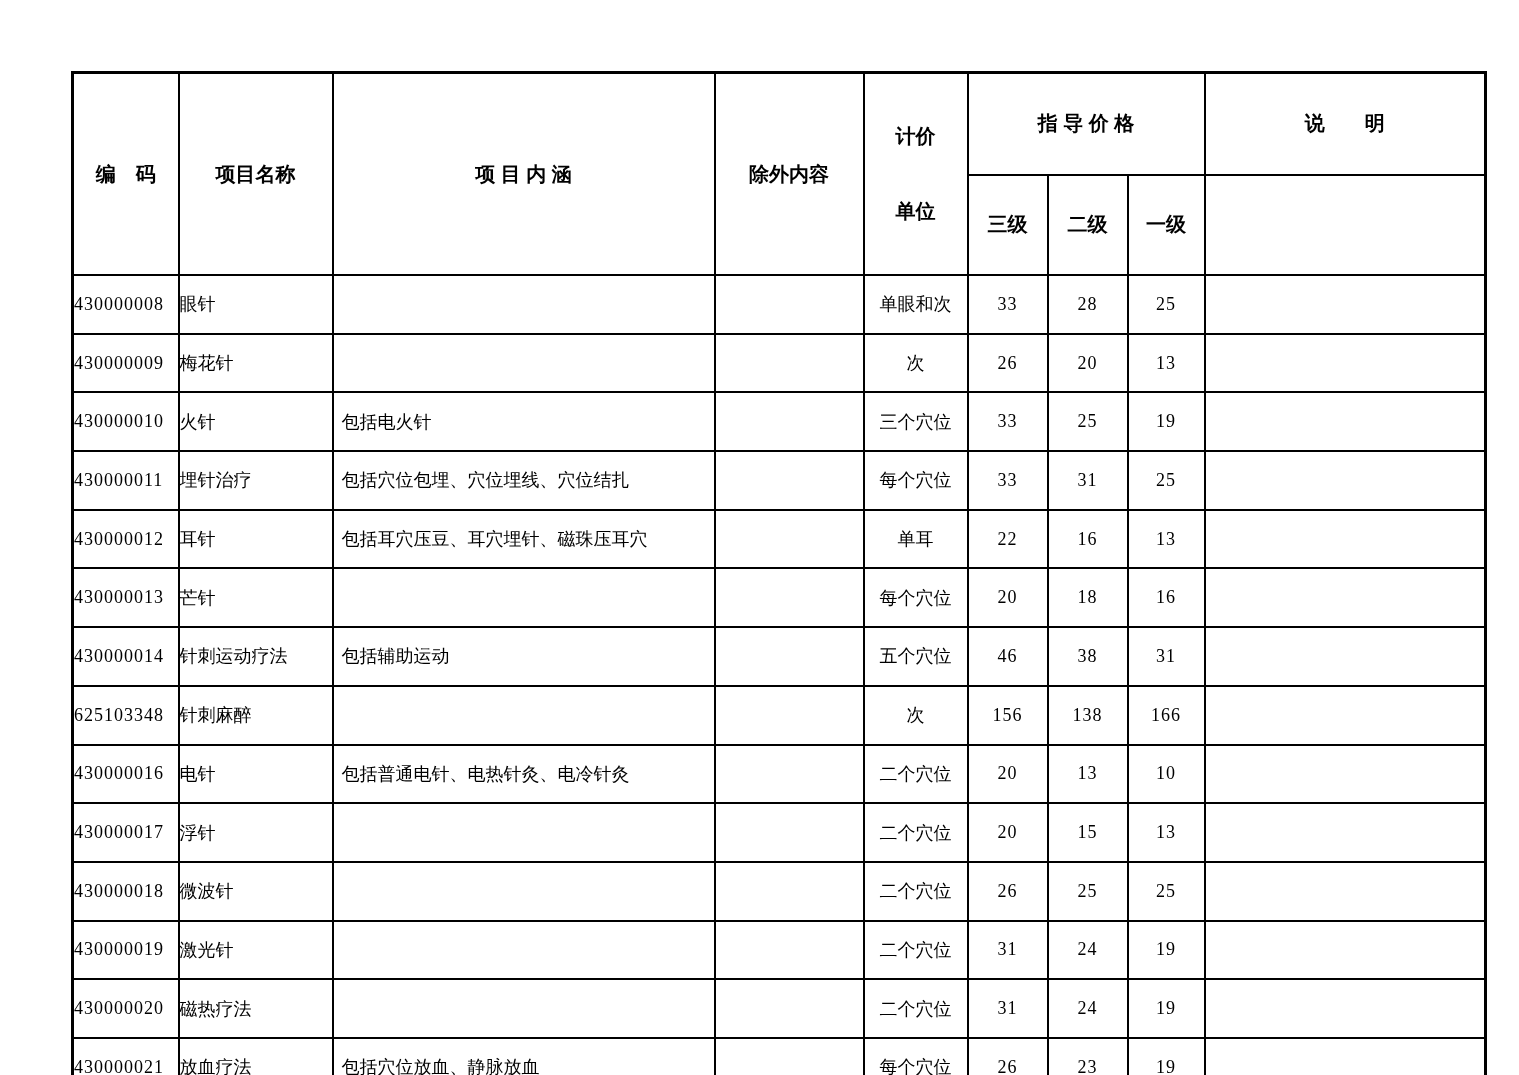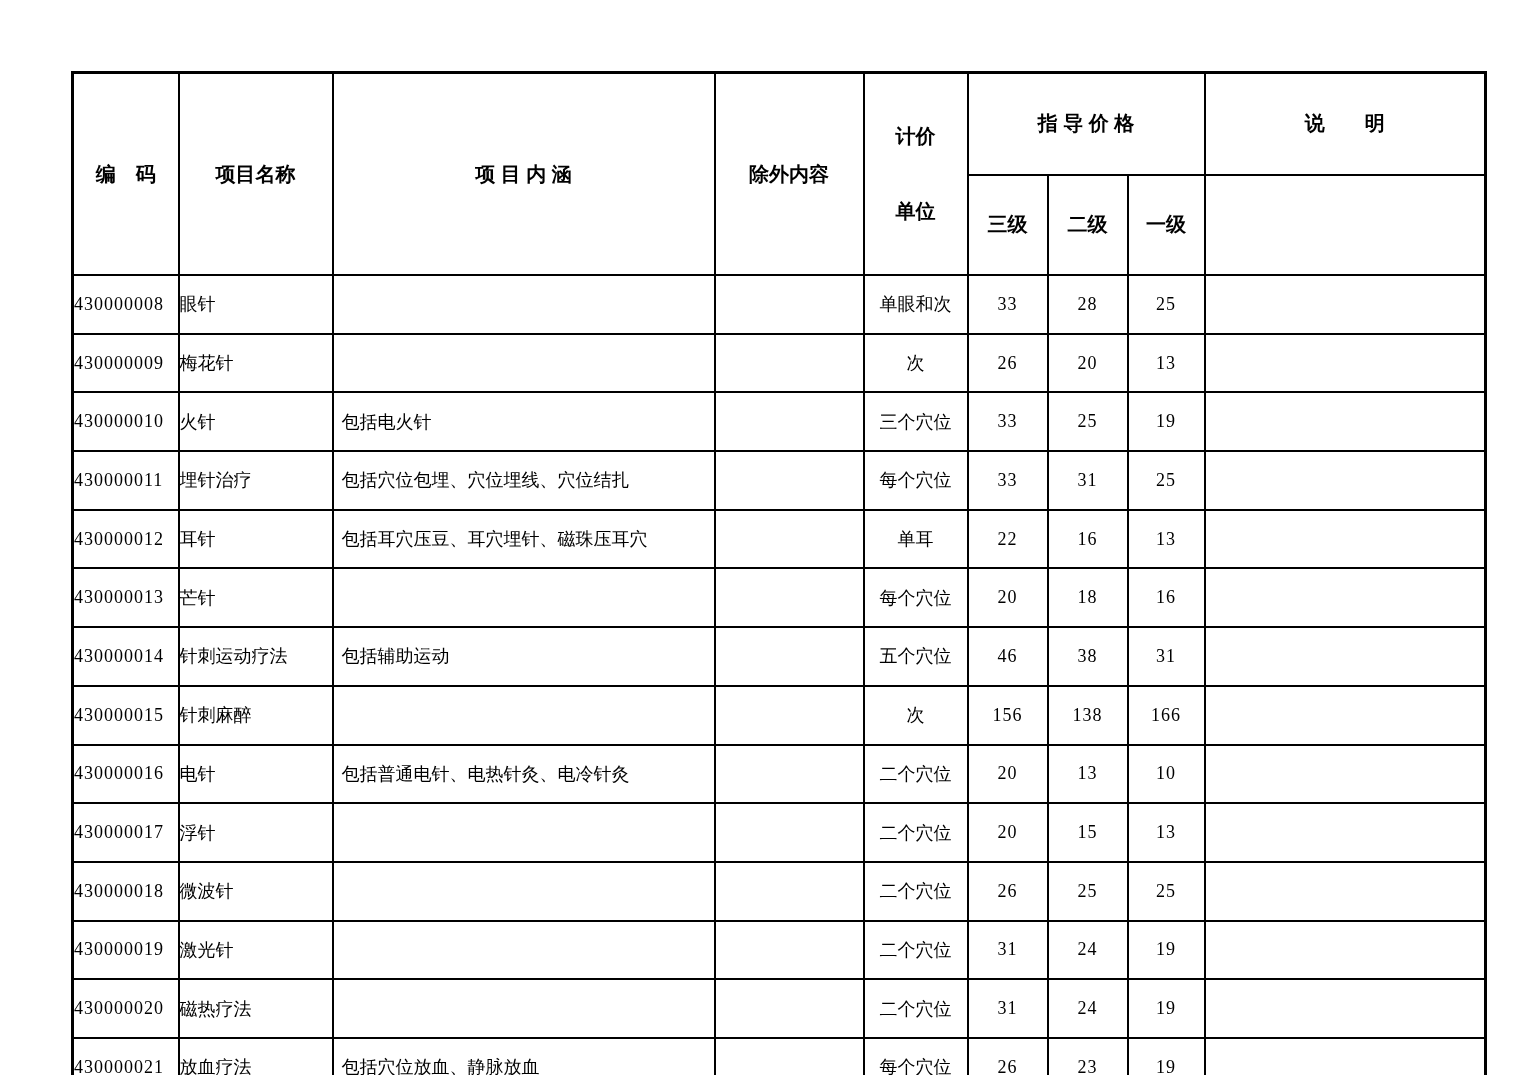--- a/index.html
+++ b/index.html
@@ -166,21 +166,21 @@
           <td class="c-name">针刺运动疗法</td>
           <td class="c-content">包括辅助运动</td>
           <td class="c-excl"></td>
           <td class="c-unit">五个穴位</td>
           <td class="c-num">46</td>
           <td class="c-num">38</td>
           <td class="c-num">31</td>
           <td class="c-note"></td>
         </tr>
         <tr>
-          <td class="c-code">430000015</td>
+          <td class="c-code">625103348</td>
           <td class="c-name">针刺麻醉</td>
           <td class="c-content"></td>
           <td class="c-excl"></td>
           <td class="c-unit">次</td>
           <td class="c-num">156</td>
           <td class="c-num">138</td>
           <td class="c-num">166</td>
           <td class="c-note"></td>
         </tr>
         <tr>

